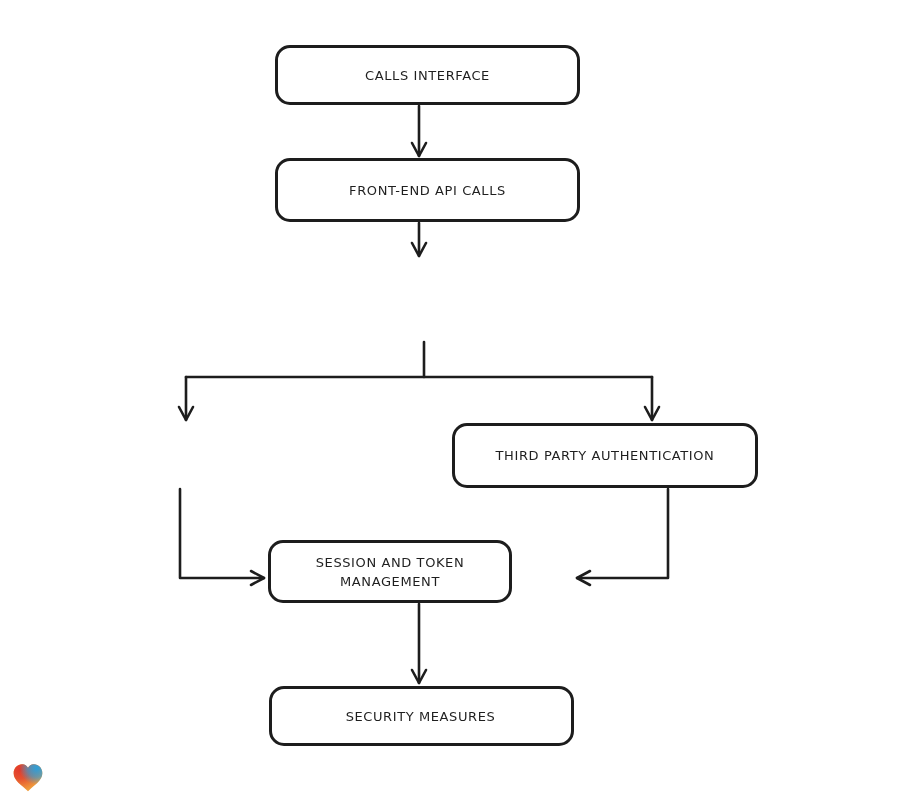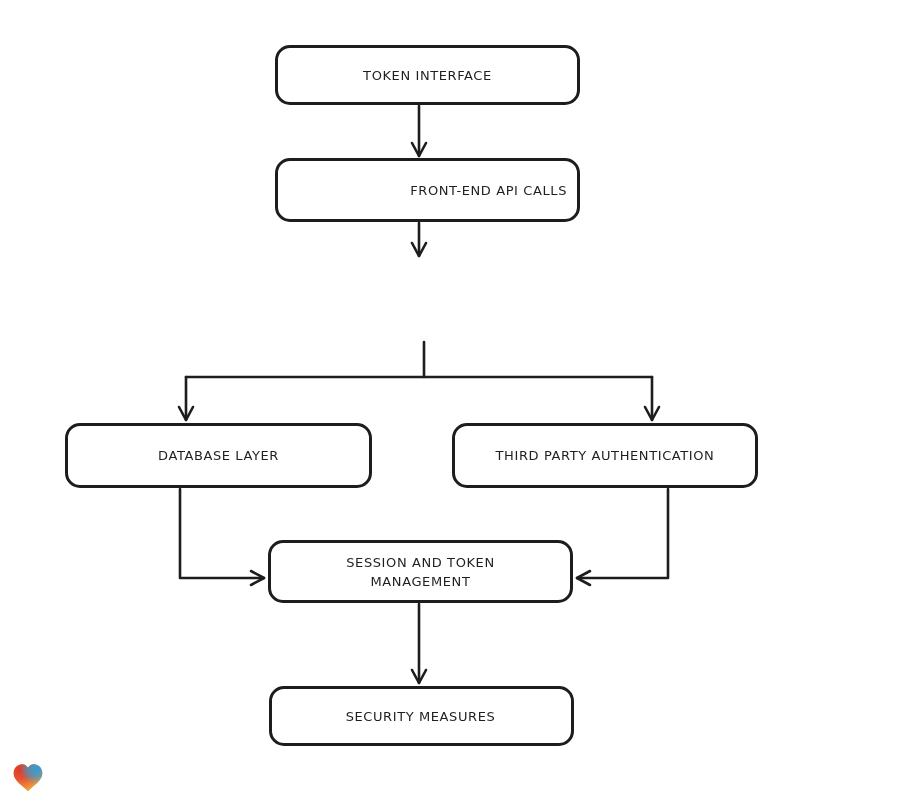--- a/index.html
+++ b/index.html
@@ -99,31 +99,28 @@
       </radialGradient>
     </defs>
     <g>
       <path d="M16 29.5 C10 23.5 2.5 19.5 2.5 12.5 C2.5 7.5 6.2 4 10.5 4 C13 4 15 5.5 16 7.5 C17 5.5 19 4 21.5 4 C25.8 4 29.5 7.5 29.5 12.5 C29.5 19.5 22 23.5 16 29.5 Z" fill="#f09d3c"></path>
       <path d="M16 29.5 C10 23.5 2.5 19.5 2.5 12.5 C2.5 7.5 6.2 4 10.5 4 C13 4 15 5.5 16 7.5 C17 5.5 19 4 21.5 4 C25.8 4 29.5 7.5 29.5 12.5 C29.5 19.5 22 23.5 16 29.5 Z" fill="url(#heart-red)"></path>
       <path d="M16 29.5 C10 23.5 2.5 19.5 2.5 12.5 C2.5 7.5 6.2 4 10.5 4 C13 4 15 5.5 16 7.5 C17 5.5 19 4 21.5 4 C25.8 4 29.5 7.5 29.5 12.5 C29.5 19.5 22 23.5 16 29.5 Z" fill="url(#heart-blue)"></path>
     </g>
   </svg>
 
 <div class="node" style="left: 275px; top: 45px; width: 305px; height: 60px;">
-      <span class="node-label">TOKEN INTERFACE</span>
+      <span class="node-label">CALLS INTERFACE</span>
     </div>
-    <div class="node" style="left: 275px; top: 158px; width: 305px; height: 64px; justify-content: flex-end;">
+    <div class="node" style="left: 275px; top: 158px; width: 305px; height: 64px;">
       <span class="node-label">FRONT-END API CALLS</span>
-    </div>
-    <div class="node" style="left: 65px; top: 423px; width: 307px; height: 65px;">
-      <span class="node-label">DATABASE LAYER</span>
     </div>
     <div class="node" style="left: 452px; top: 423px; width: 306px; height: 65px; justify-content: center;">
       <span class="node-label">THIRD PARTY AUTHENTICATION</span>
     </div>
-    <div class="node" style="left: 268px; top: 540px; width: 305px; height: 63px;">
+    <div class="node" style="left: 268px; top: 540px; width: 244px; height: 63px;">
       <span class="node-label">SESSION AND TOKEN
 MANAGEMENT</span>
     </div>
     <div class="node" style="left: 269px; top: 686px; width: 305px; height: 60px; padding-left: 8px;">
       <span class="node-label">SECURITY MEASURES</span>
     </div>
   </div>
 
 </body></html>

